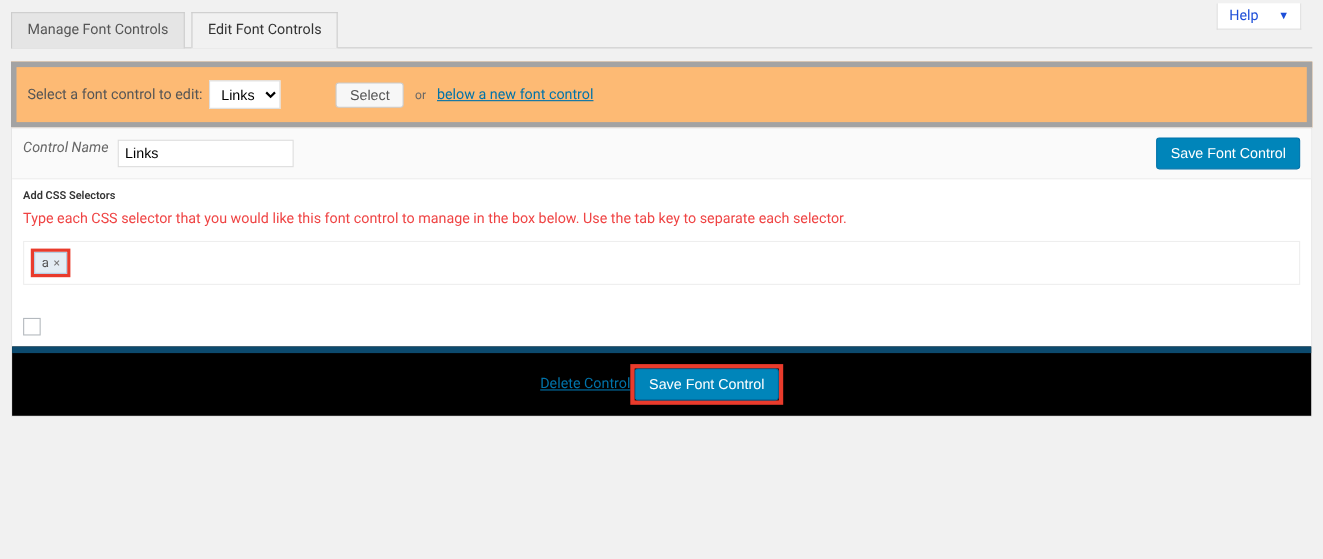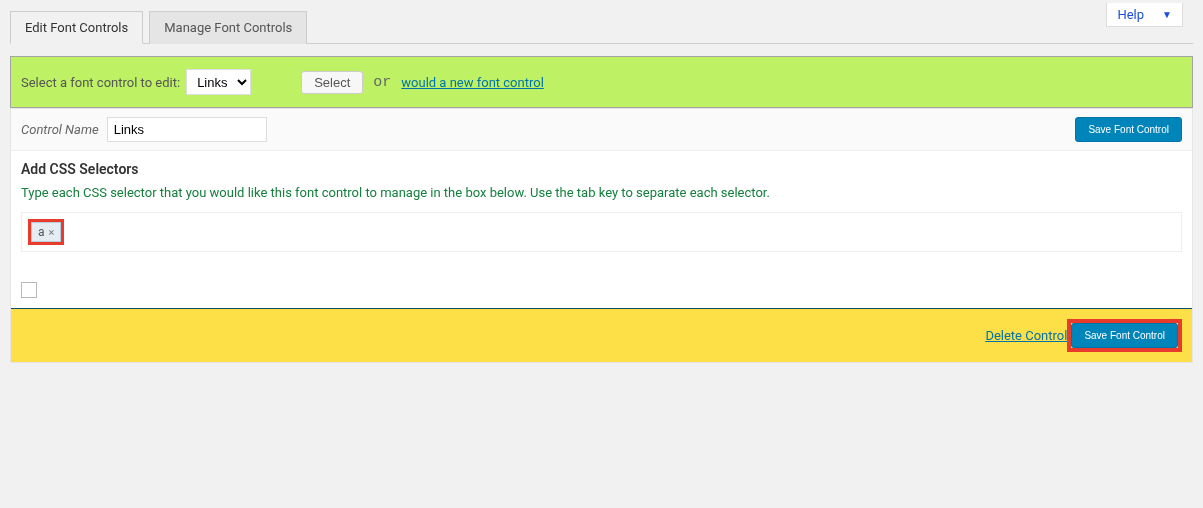--- a/index.html
+++ b/index.html
@@ -53,71 +53,71 @@
     .panel {
       background: #fff;
       border: 1px solid #e5e5e5;
       margin-bottom: 14px;
     }
     .selector-bar {
       padding: 12px 10px;
       display: flex;
       align-items: center;
       gap: 6px;
-      background: #bef264;
-      border: 1px solid #a3a3a3;
+      background: #fdba74;
+      border: 5px solid #a3a3a3;
     }
     .selector-bar label { color: #555; font-size: 13px; margin-right: 0; }
     select.fc-select {
       padding: 2px 6px;
       border: 1px solid #ddd;
       background: #fff;
       font-size: 13px;
       height: 26px;
     }
     .btn {
       border: 1px solid #ccc;
       background: #f7f7f7;
       padding: 3px 12px;
       font-size: 13px;
       cursor: pointer;
       border-radius: 3px;
       color: #555;
       margin-left: 44px;
     }
-    .or-text { color: #666; margin: 0 4px; font-size: 15px; font-family: Liberation Mono, monospace; }
+    .or-text { color: #666; margin: 0 4px; font-size: 11px; }
     .link { color: #0073aa; text-decoration: underline; cursor: pointer; font-size: 13px; }
     .control-header {
       display: flex;
       justify-content: space-between;
       align-items: center;
       padding: 8px 10px;
       background: #fafafa;
       border-bottom: 1px solid #eee;
     }
-    .control-name-wrap { display: flex; align-items: center; gap: 8px; }
+    .control-name-wrap { display: flex; gap: 8px; }
     .control-name-wrap label { color: #666; font-style: italic; font-size: 13px; }
     .control-name-wrap input {
       border: 1px solid #ddd;
       padding: 4px 6px;
       width: 160px;
       font-size: 13px;
     }
     .btn-primary {
       background: #0085ba;
       border: 1px solid #0073aa;
       color: #fff;
       padding: 6px 12px;
       border-radius: 3px;
       cursor: pointer;
-      font-size: 10px;
+      font-size: 13px;
     }
     .section { padding: 10px; }
-    .section h3 { font-size: 14px; font-weight: 600; margin-bottom: 8px; color: #333; }
-    .section p { font-size: 13px; color: #15803d; }
+    .section h3 { font-size: 10px; font-weight: 600; margin-bottom: 8px; color: #333; }
+    .section p { font-size: 13px; color: #ef4444; }
     .selector-input {
       margin-top: 12px;
       border: 1px solid #eee;
       background: #fff;
       padding: 6px;
       display: flex;
       align-items: center;
       gap: 6px;
       min-height: 34px;
     }
@@ -139,54 +139,54 @@
     .tag-chip .x { cursor: pointer; color: #777; font-size: 11px; }
     .checkbox {
       width: 16px; height: 16px;
       border: 1px solid #b4b9be;
       background: #fff;
       margin-top: 10px;
       cursor: pointer;
     }
     .footer-bar {
       display: flex;
-      justify-content: flex-end;
+      justify-content: center;
       align-items: center;
       padding: 10px;
-      background: #fde047;
-      border-top: 1px solid #0c4a6e;
+      background: #000000;
+      border-top: 6px solid #0c4a6e;
     }
     .highlight-red-btn {
       border: 4px solid #e93b2c;
       display: inline-block;
       padding: 0;
     }
   </style>
 </head>
 <body>
 
 <div class="help-tab">
   <span>Help</span>
   <span class="arrow">▼</span>
 </div>
 
 <div class="content">
   <div class="tabs">
+    <div class="tab">Manage Font Controls</div>
     <div class="tab active">Edit Font Controls</div>
-    <div class="tab">Manage Font Controls</div>
   </div>
 
   <div class="selector-bar">
     <label>Select a font control to edit:</label>
     <select class="fc-select">
       <option>Links</option>
     </select>
     <button class="btn">Select</button>
     <span class="or-text">or</span>
-    <a class="link">would a new font control</a>
+    <a class="link">below a new font control</a>
   </div>
 
   <div class="panel">
     <div class="control-header">
       <div class="control-name-wrap">
         <label>Control Name</label>
         <input type="text" value="Links" style="">
       </div>
       <button class="btn-primary">Save Font Control</button>
     </div>

